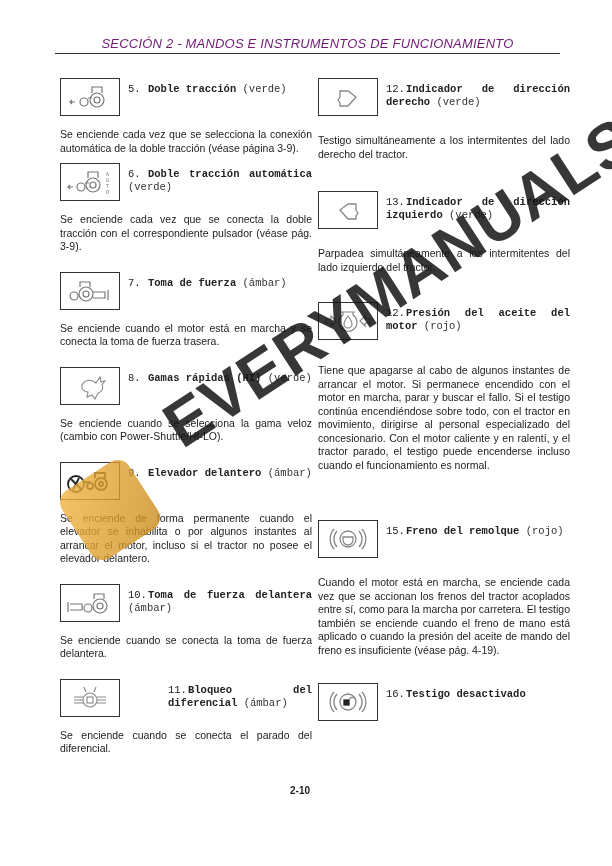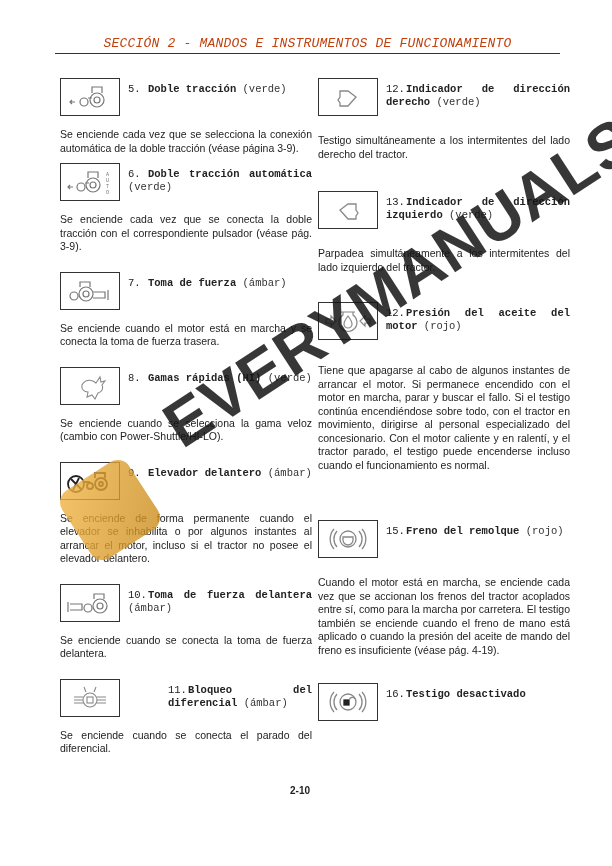--- a/index.html
+++ b/index.html
@@ -1,18 +1,18 @@
 <!DOCTYPE html>
 <html><head>
 <meta charset="utf-8">
 <style>
   html,body{margin:0;padding:0;background:#fff;}
   body{width:612px;height:866px;position:relative;overflow:hidden;font-family:"Liberation Sans",sans-serif;color:#222;}
   .header{position:absolute;left:55px;top:36px;width:505px;border-bottom:1.5px solid #333;padding-bottom:2px;}
-  .header span{display:block;text-align:center;font-style:italic;font-size:13px;letter-spacing:0.2px;color:#c2410c;font-family:Liberation Mono, monospace;}
+  .header span{display:block;text-align:center;font-style:italic;font-size:13px;letter-spacing:0.2px;color:#701a75;}
   .col{position:absolute;top:78px;width:252px;}
   .col.left{left:60px;}
   .col.right{left:318px;}
   .item{position:relative;font-family:Liberation Mono, monospace;}
   .icon-box{position:absolute;left:0;top:0;width:60px;height:38px;border:1.3px solid #333;box-sizing:border-box;display:flex;align-items:center;justify-content:center;}
   .icon-box svg{width:52px;height:30px;}
   .title{margin-left:68px;font-size:10.5px;line-height:13px;text-align:justify;text-align-last:left;padding-top:5px;min-height:38px;box-sizing:border-box;}
   .title .num{display:inline-block;width:20px;}
   .title b{font-weight:bold;}
   .title .color{font-weight:normal;color:#333;}

